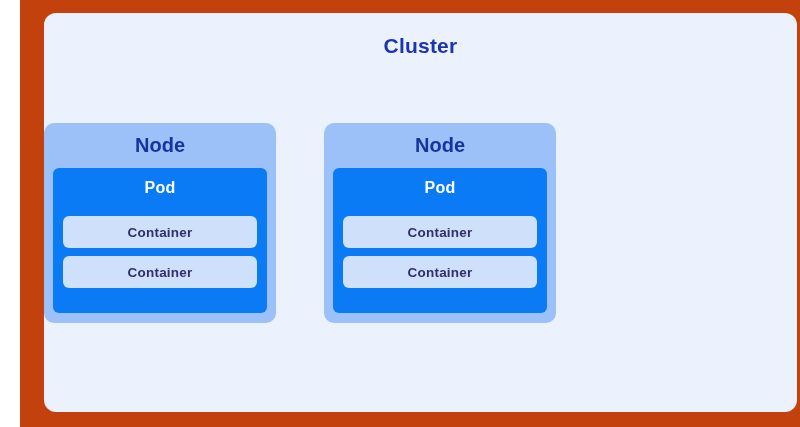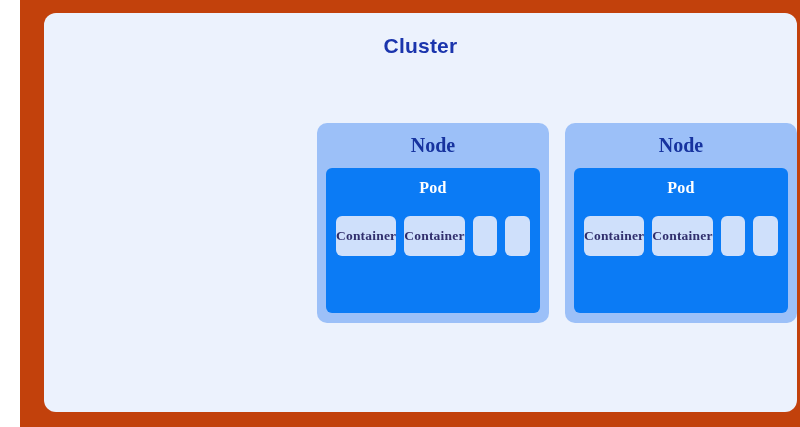--- a/index.html
+++ b/index.html
@@ -30,24 +30,23 @@
     margin-top: 20px;
     text-align: center;
     font-size: 21px;
     line-height: 25px;
     font-weight: bold;
     color: #1b35ad;
     letter-spacing: 0.2px;
   }
   .nodes-row {
     display: flex;
-    justify-content: flex-end;
-    gap: 16px;
+    justify-content: flex-start;
+    gap: 48px;
     margin-top: 65px;
-    font-family: Liberation Serif, serif;
   }
   .node-box {
     width: 232px;
     height: 200px;
     background: #9cc0f8;
     border-radius: 10px;
     display: flex;
     flex-direction: column;
     box-sizing: border-box;
   }
@@ -73,21 +72,21 @@
     line-height: 40px;
     text-align: center;
     font-size: 16px;
     font-weight: bold;
     color: #ffffff;
     letter-spacing: 0.2px;
   }
   .container-grid {
     flex: 1;
     display: grid;
-    grid-template-columns: 1fr 1fr 1fr 1fr;
+    grid-template-columns: 1fr;
     grid-template-rows: 1fr 1fr;
     gap: 8px;
     padding: 0 10px 9px 10px;
   }
   .container-box {
     background: #cfe0fb;
     border-radius: 6px;
     display: flex;
     align-items: center;
     justify-content: center;

